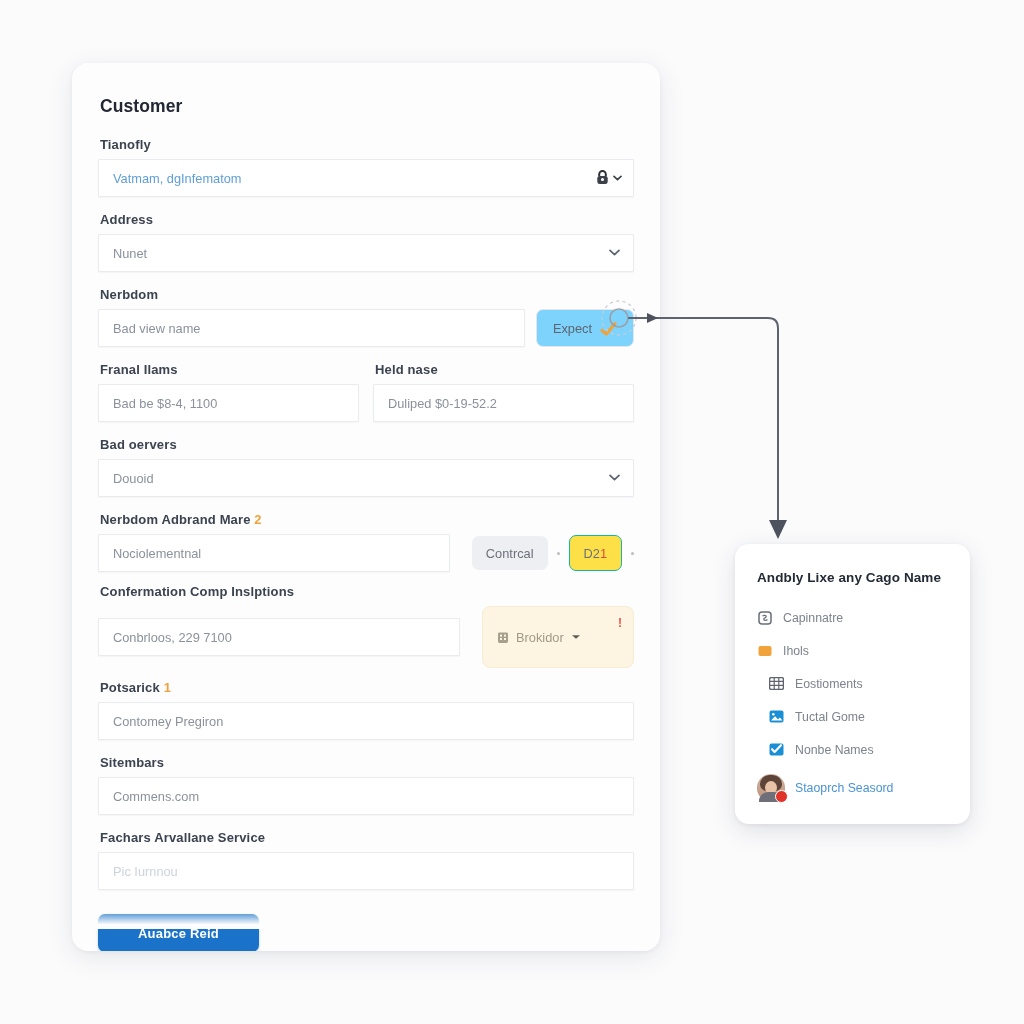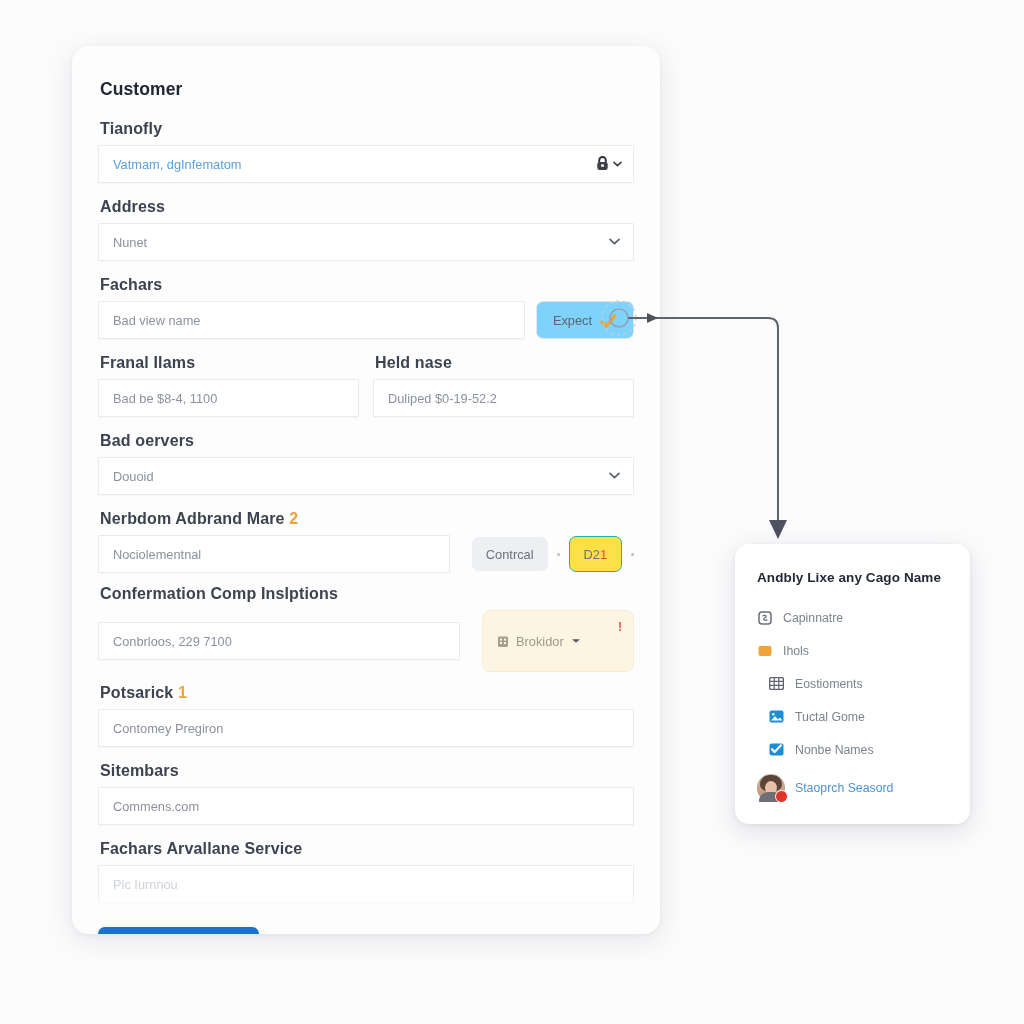--- a/index.html
+++ b/index.html
@@ -12,21 +12,21 @@
     background: #fbfbfc;
     font-family: "Liberation Sans", sans-serif;
     overflow: hidden;
     position: relative;
   }
 
   
   #form-card {
     position: absolute;
     left: 72px;
-    top: 46px;
+    top: 63px;
     width: 588px;
     height: 888px;
     background: #fdfdfd;
     border-radius: 16px;
     box-shadow: 0 6px 26px rgba(40,48,66,.10), 0 1px 4px rgba(40,48,66,.06);
     overflow: hidden;
   }
   #form-inner {
     position: absolute;
     left: 0; top: 0;
@@ -37,21 +37,21 @@
 
   .card-title {
     font-size: 17.5px;
     font-weight: bold;
     color: #212733;
     letter-spacing: .1px;
     margin: 0 0 20px 2px;
   }
 
   .field-label {
-    font-size: 16px;
+    font-size: 13px;
     font-weight: bold;
     color: #3c4350;
     margin: 0 0 7px 2px;
     letter-spacing: .15px;
     filter: blur(.35px);
   }
   .req { color: #f0a23b; font-weight: bold; }
 
   .input {
     position: relative;
@@ -309,21 +309,21 @@
     <div class="input">
       <span class="val">Nunet</span>
       <svg class="caret" viewBox="0 0 11 7">
         <path d="M1 1.3 5.5 5.6 10 1.3" fill="none" stroke="#5b6270" stroke-width="1.7" stroke-linecap="round" stroke-linejoin="round"></path>
       </svg>
     </div>
 
     <div class="row-gap"></div>
 
     
-    <div class="field-label">Fachars</div>
+    <div class="field-label">Nerbdom</div>
     <div class="inline-row">
       <div class="input">
         <span class="val">Bad view name</span>
       </div>
       <div class="btn-expect">
         <span>Expect</span>
         <svg width="17" height="15" viewBox="0 0 17 15">
           <path d="M2 9.4 6.4 13 15 2.6" fill="none" stroke="#f0a23b" stroke-width="3.2" stroke-linecap="round" stroke-linejoin="round"></path>
         </svg>
       </div>

